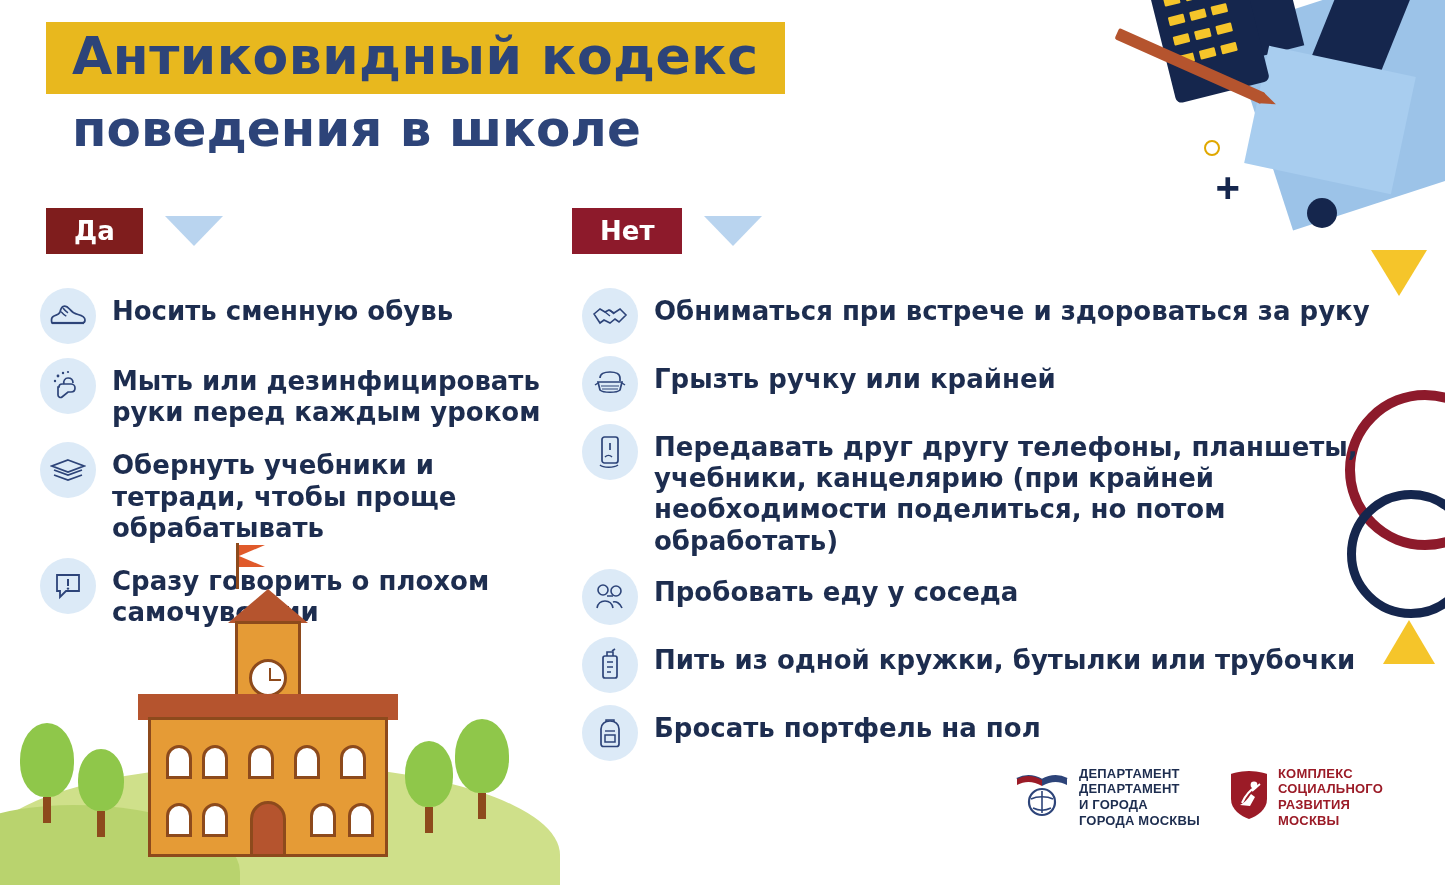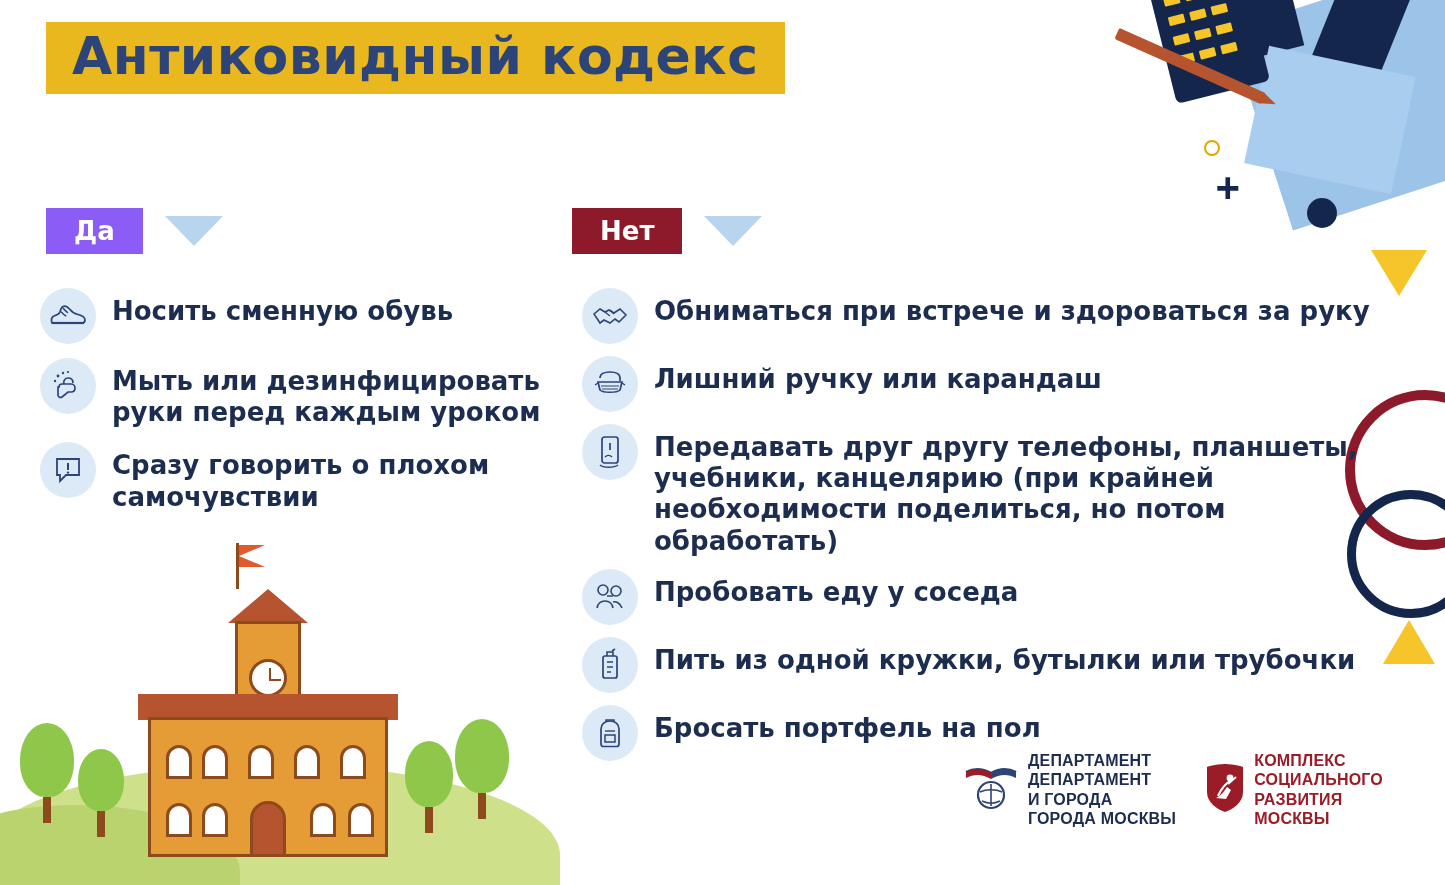--- a/index.html
+++ b/index.html
@@ -93,21 +93,21 @@
     font-size:50px;font-weight:700;color:#2d4479;
     font-family:"DejaVu Sans", sans-serif;
   }
 
   
   .col-head{position:absolute;display:flex;align-items:center;gap:22px;}
   .col-head .badge{
     color:#fff;font-weight:700;font-size:26px;
     padding:8px 28px;font-family:"DejaVu Sans", sans-serif;
   }
-  .badge-yes{background:#8b5cf6;}
+  .badge-yes{background:#7f1d1d;}
   .badge-no{background:#8d1a2b;}
   .chev{
     width:0;height:0;border-left:29px solid transparent;border-right:29px solid transparent;
     border-top:30px solid #b9d4ef;
   }
 
   
   .list{position:absolute;font-weight:bold;}
   .row{display:flex;align-items:flex-start;margin-bottom:14px;}
   .ico{
@@ -164,21 +164,21 @@
   .door{position:absolute;left:250px;bottom:28px;width:36px;height:56px;background:#b5542e;
     border:3px solid #8d4a1c;border-radius:18px 18px 0 0;box-sizing:border-box;}
   .tree{position:absolute;bottom:62px;}
   .tree .crown{width:54px;height:74px;background:#8fc74a;border-radius:50% 50% 46% 46%;}
   .tree .trunk{width:8px;height:26px;background:#8d4a1c;margin:0 auto;}
 
   
   .logos{position:absolute;right:62px;bottom:56px;display:flex;align-items:center;gap:28px;}
   .logo{display:flex;align-items:center;gap:8px;}
   .logo-mark{flex:0 0 auto;}
-  .logo-txt{font-size:16px;line-height:1.22;font-weight:700;color:#1d2d4f;letter-spacing:0.2px;}
+  .logo-txt{font-size:13px;line-height:1.22;font-weight:700;color:#1d2d4f;letter-spacing:0.2px;}
   .logo-txt.red{color:#9b1b27;}
 </style>
 </head>
 <body>
 
 <div class="deco deco-blue-sheet"></div>
 <div class="deco deco-dark-quad"></div>
 <div class="deco deco-dark-quad2"></div>
 <div class="deco deco-blue-sheet2"></div>
 <div class="deco deco-calc">
@@ -200,20 +200,23 @@
 <div class="deco deco-circle-navy"></div>
 <div class="deco deco-tri-yellow"></div>
 <div class="deco deco-ring-maroon"></div>
 <div class="deco deco-ring-navy"></div>
 <div class="deco deco-tri-yellow2"></div>
 
 <div class="title-wrap">
   <div class="title-line1">
     <span>Антиковидный кодекс</span>
   </div>
+  <div class="title-line2">
+    <span>поведения в школе</span>
+  </div>
 </div>
 
 <div class="col-head" style="left:46px;top:208px;">
   <div class="badge badge-yes">Да</div>
   <div class="chev"></div>
 </div>
 
 <div class="col-head" style="left:572px;top:208px;">
   <div class="badge badge-no">Нет</div>
   <div class="chev"></div>
@@ -239,20 +242,30 @@
           <path d="M13 14c-1-3 1-6 4-6s5 2 5 5" fill="none" stroke="#2d4479" stroke-width="1.7"></path>
           <circle cx="7" cy="6" r="1.4" fill="#2d4479"></circle>
           <circle cx="12" cy="3" r="1.2" fill="#2d4479"></circle>
           <circle cx="4" cy="11" r="1.2" fill="#2d4479"></circle>
           <circle cx="17" cy="2" r="1.1" fill="#2d4479"></circle>
         </svg>
     </div>
     <div class="txt">Мыть или дезинфицировать руки перед каждым уроком</div>
   </div>
 
+  <div class="row">
+    <div class="ico">
+      <svg width="36" height="26" viewBox="0 0 36 26">
+          <path d="M18 3L34 9 18 15 2 9z" fill="none" stroke="#2d4479" stroke-width="1.7"></path>
+          <path d="M4 13l14 5 14-5" fill="none" stroke="#2d4479" stroke-width="1.7"></path>
+          <path d="M4 18l14 5 14-5" fill="none" stroke="#2d4479" stroke-width="1.7"></path>
+        </svg>
+    </div>
+    <div class="txt">Обернуть учебники и тетради, чтобы проще обрабатывать</div>
+  </div>
 
   <div class="row">
     <div class="ico">
       <svg width="30" height="30" viewBox="0 0 30 30">
           <path d="M4 4h22v16H13l-6 6v-6H4z" fill="none" stroke="#2d4479" stroke-width="1.8"></path>
           <path d="M15 8v7" stroke="#2d4479" stroke-width="2"></path>
           <circle cx="15" cy="17.6" r="1.2" fill="#2d4479"></circle>
         </svg>
     </div>
     <div class="txt">Сразу говорить о плохом самочувствии</div>
@@ -273,21 +286,21 @@
 
   <div class="row">
     <div class="ico">
       <svg width="34" height="30" viewBox="0 0 34 30">
           <path d="M7 9c0-4 4-6 10-6s10 2 10 6v3" fill="none" stroke="#2d4479" stroke-width="1.7"></path>
           <path d="M5 13h24l-2 8c-3 3-17 3-20 0z" fill="none" stroke="#2d4479" stroke-width="1.7"></path>
           <path d="M5 14l-3 2M29 14l3 2" stroke="#2d4479" stroke-width="1.5"></path>
           <path d="M8 17h18M9 20h16" stroke="#2d4479" stroke-width="1.2"></path>
         </svg>
     </div>
-    <div class="txt">Лишний ручку или карандаш</div>
+    <div class="txt">Грызть ручку или крайней</div>
   </div>
 
   <div class="row">
     <div class="ico">
       <svg width="26" height="34" viewBox="0 0 26 34">
           <rect x="5" y="2" width="16" height="26" rx="2.5" fill="none" stroke="#2d4479" stroke-width="1.7"></rect>
           <path d="M8 22c2-2 5-2 7 0" stroke="#2d4479" stroke-width="1.5" fill="none"></path>
           <path d="M13 8v7M13 17.5v.1" stroke="#2d4479" stroke-width="1.7"></path>
           <path d="M3 30c3 3 14 3 18 0" stroke="#2d4479" stroke-width="1.5" fill="none"></path>
         </svg>

